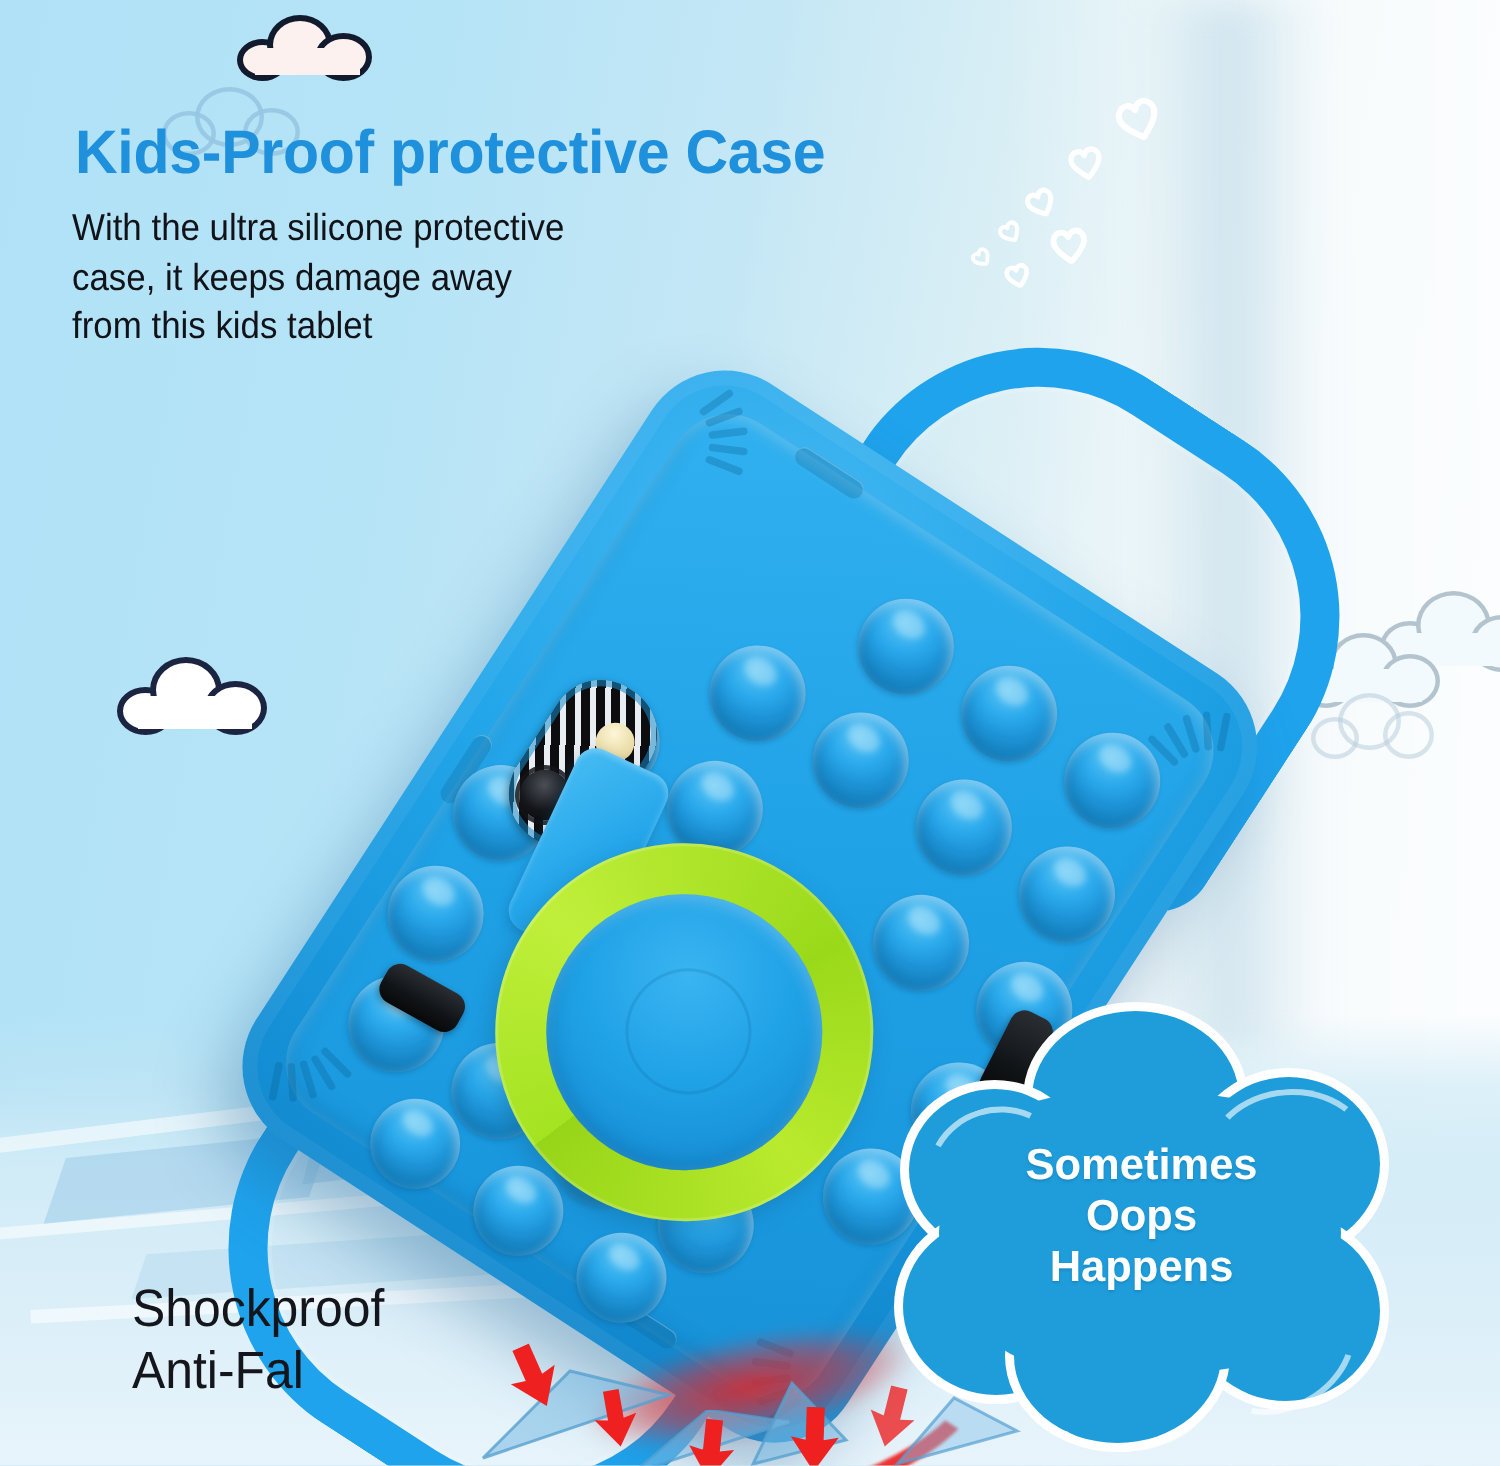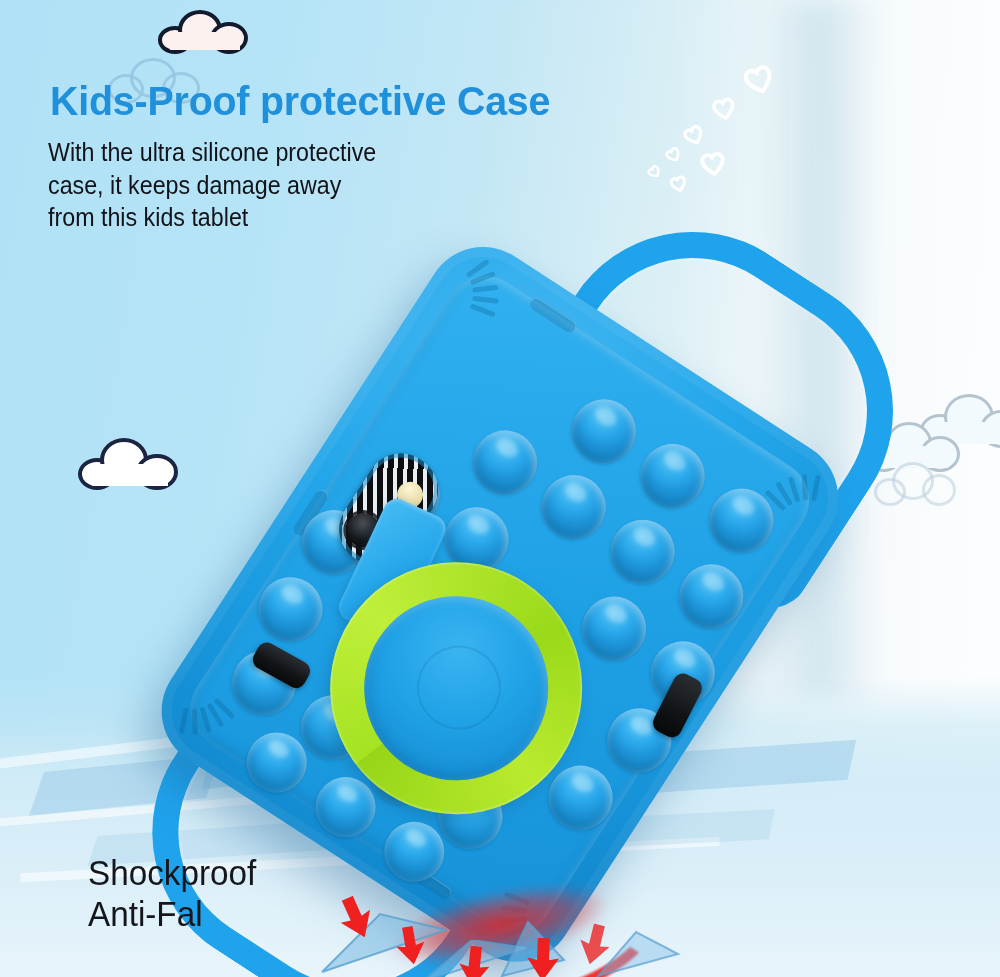--- a/index.html
+++ b/index.html
@@ -490,14 +490,33 @@
     <div>With the ultra silicone protective</div>
     <div>case, it keeps damage away</div>
     <div>from this kids tablet</div>
   </div>
 
   <div class="shock">
     <div>Shockproof</div>
     <div>Anti-Fal</div>
   </div>
 
+  <div class="bubble-cloud">
+    <div class="bc-lobe" style="left:86px;top:0px;width:150px;height:128px;"></div>
+    <div class="bc-lobe" style="left:4px;top:52px;width:126px;height:120px;"></div>
+    <div class="bc-lobe" style="left:196px;top:44px;width:134px;height:128px;"></div>
+    <div class="bc-lobe" style="left:0px;top:138px;width:136px;height:130px;"></div>
+    <div class="bc-lobe" style="left:192px;top:140px;width:138px;height:132px;"></div>
+    <div class="bc-lobe" style="left:74px;top:172px;width:150px;height:128px;"></div>
+    <div class="bc-core"></div>
+    <div class="bc-shine" style="left:22px;top:70px;width:86px;height:78px;transform:rotate(-18deg);"></div>
+    <div class="bc-shine" style="left:208px;top:58px;width:104px;height:84px;transform:rotate(-4deg);"></div>
+    <div class="bc-shine" style="left:206px;top:192px;width:96px;height:72px;transform:rotate(150deg);"></div>
+    <div class="bc-shine" style="left:96px;top:218px;width:110px;height:74px;transform:rotate(176deg);"></div>
+
+    <div class="bc-text">
+      <div>Sometimes</div>
+      <div>Oops</div>
+      <div>Happens</div>
+    </div>
+  </div>
 
 </div>
 
 </body></html>

